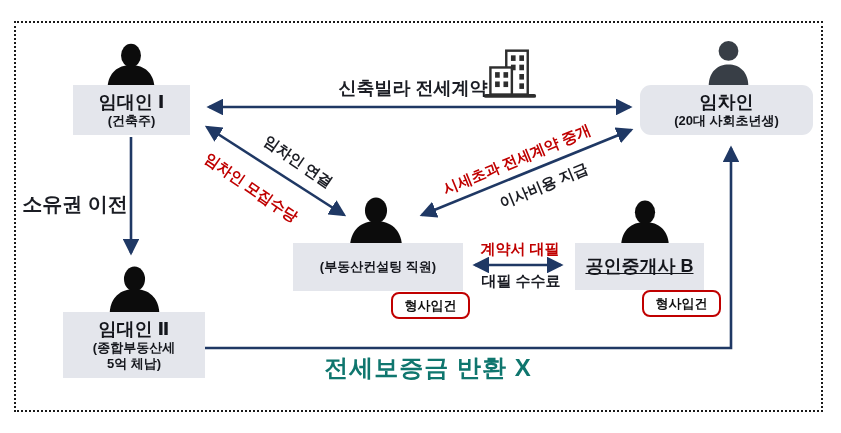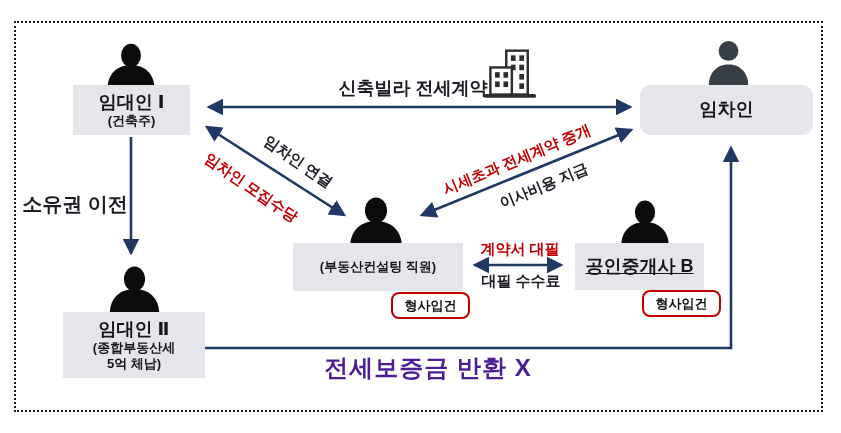--- a/index.html
+++ b/index.html
@@ -18,21 +18,21 @@
   }
   .node-title{font-size:18px;}
   .node-sub{font-size:13px;}
   .icon{position:absolute;display:block;}
   .icon svg{display:block;width:100%;height:100%;}
   .lbl{
     position:absolute;white-space:nowrap;font-weight:bold;font-size:15px;color:#1b1d24;
     transform:translate(-50%,-50%);
   }
   .lbl.red{color:#c00000;}
-  .lbl.big{font-size:24px;color:#4c1d95;letter-spacing:1px;}
+  .lbl.big{font-size:24px;color:#0f766e;letter-spacing:1px;}
   .lbl.toplabel{font-size:18px;}
   .rot-dn{transform:translate(-50%,-50%) rotate(34.5deg);}
   .rot-up{transform:translate(-50%,-50%) rotate(-22.5deg);}
   .badge{
     position:absolute;border:2px solid #c00000;border-radius:8px;background:#fff;
     color:#101010;font-weight:bold;font-size:13px;display:flex;align-items:center;
     justify-content:center;
     text-align:center;
   }
   .arrows{position:absolute;left:0;top:0;pointer-events:none;}
@@ -105,20 +105,21 @@
     <polyline points="205,348 731,348 731,148" fill="none" stroke="#1f3864" stroke-width="2.6" marker-end="url(#ah)"></polyline>
   </svg>
 
   <div class="node-box" style="left:73px;top:85px;width:117px;height:50px;">
     <span class="node-title">임대인 Ⅰ</span>
     <span class="node-sub">(건축주)</span>
   </div>
 
   <div class="node-box" style="left:640px;top:85px;width:173px;height:50px;border-radius:11px;">
     <span class="node-title">임차인</span>
+    <span class="node-sub">(20대 사회초년생)</span>
   </div>
 
   <div class="node-box" style="left:63px;top:312px;width:142px;height:66px;">
     <span class="node-title">임대인 Ⅱ</span>
     <span class="node-sub">(종합부동산세</span>
     <span class="node-sub">5억 체납)</span>
   </div>
 
   <div class="node-box" style="left:293px;top:243px;width:170px;height:48px;">
     <span class="node-sub">(부동산컨설팅 직원)</span>

